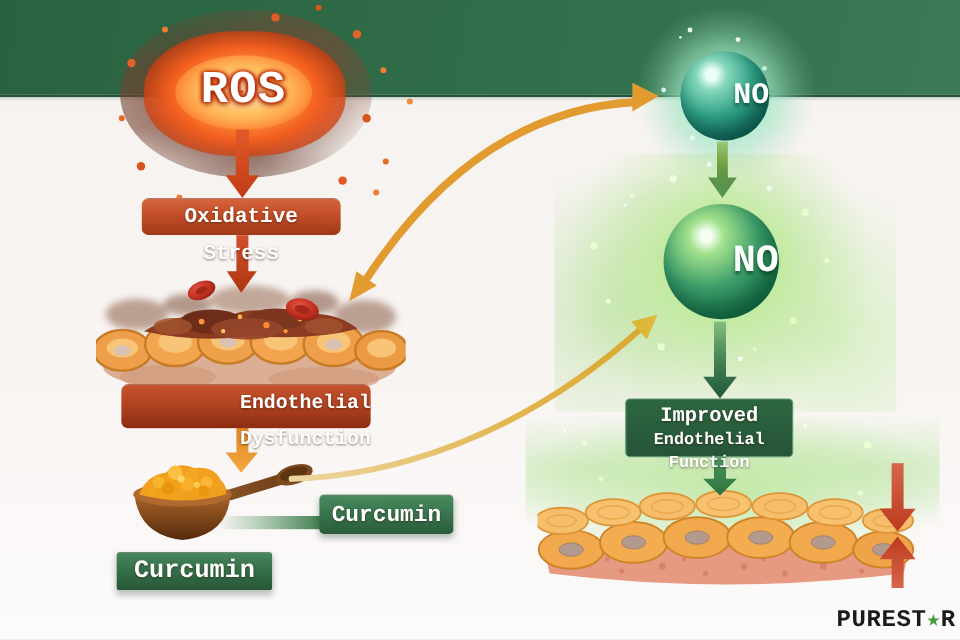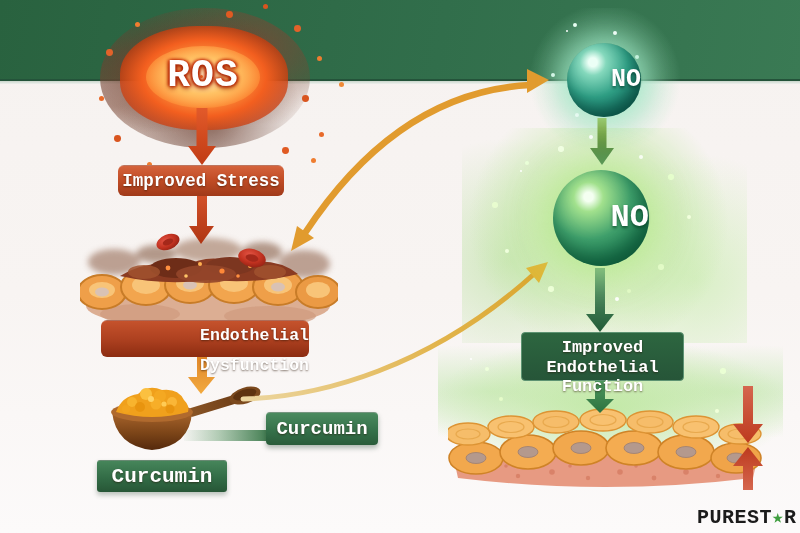--- a/index.html
+++ b/index.html
@@ -68,25 +68,25 @@
     box-shadow:0 2px 4px rgba(130,50,25,.4;);border-top:1px solid rgba(255,255,255,.3);}
   .box-red2{left:101px;top:320px;width:208px;height:37px;line-height:30px;font-size:16.5px;
     background:linear-gradient(180deg,#c5522c 0%,#ae4120 50%,#8c2c11 100%);
     border-top:1px solid rgba(255,255,255,.3);text-align:right;}
   .box-green-callout{left:266px;top:412px;width:112px;height:33px;line-height:33px;font-size:19px;
     background:linear-gradient(180deg,#4a8a5e 0%,#35714a 55%,#2a5c3a 100%);
     border-radius:4px;box-shadow:0 3px 5px rgba(30,60,40,.35);border-top:1px solid rgba(255,255,255,.35);}
   .box-green-caption{left:97px;top:460px;width:130px;height:32px;line-height:32px;font-size:21px;
     background:linear-gradient(180deg,#46855a 0%,#326c46 55%,#275636 100%);
     border-radius:3px;box-shadow:0 3px 5px rgba(30,60,40,.3);border-top:1px solid rgba(255,255,255,.3);}
-  .box-improved{left:521px;top:332px;width:163px;height:49px;padding-top:5px;
+  .box-improved{left:521px;top:332px;width:140px;height:49px;padding-top:5px;
     background:linear-gradient(180deg,#34704707 0%,#2d6640 0%,#265538 100%);
     background-color:#2d6640;border:1px solid #5d9372;border-radius:4px;}
   .box-improved .l1{display:block;font-size:17px;line-height:20px;}
-  .box-improved .l2{display:block;font-size:17px;line-height:19px;}
+  .box-improved .l2{display:block;font-size:14px;line-height:19px;}
   .connector{left:184px;top:430px;width:86px;height:11px;
     background:linear-gradient(to left,#3e7a4d 0%,rgba(90,150,100,.45) 60%,rgba(120,170,130,.05) 100%);}
 
   
   .sphere{border-radius:50%;text-align:right;color:#fff;font-weight:800;}
   .no-small{left:567px;top:43px;width:74px;height:74px;line-height:74px;font-size:25px;
     background:radial-gradient(circle at 35% 26%,#ecfff6 0%,#ecfff6 6%,#84d8bc 18%,#2f9f85 48%,#157061 76%,#0a564a 100%);
     box-shadow:0 0 22px 6px rgba(150,230,195,.6), inset -4px -8px 14px rgba(5,60,50,.55);
     text-shadow:0 2px 3px rgba(10,70,55,.8);}
   .no-large{left:553px;top:170px;width:96px;height:96px;line-height:96px;font-size:32px;
@@ -364,21 +364,21 @@
       <polygon points="748,447 733,466 763,466" fill="url(#gr2)"></polygon>
       <rect x="743" y="465" width="10" height="25" fill="url(#gr2)"></rect>
     </g>
   </svg>
 
   <div class="abs ros-label">ROS</div>
 
   <div class="abs sphere no-small">NO</div>
   <div class="abs sphere no-large">NO</div>
 
-  <div class="abs box box-red1">Improved Stress</div>
+  <div class="abs box box-red1">Oxidative Stress</div>
   <div class="abs box box-red2">Endothelial Dysfunction</div>
   <div class="abs connector"></div>
   <div class="abs box box-green-callout">Curcumin</div>
   <div class="abs box box-green-caption">Curcumin</div>
   <div class="abs box box-improved">
     <span class="l1">Improved</span>
     <span class="l2">Endothelial Function</span>
   </div>
 
   <div class="abs logo"><span>PUREST</span><span class="star">★</span><span>R</span></div>

